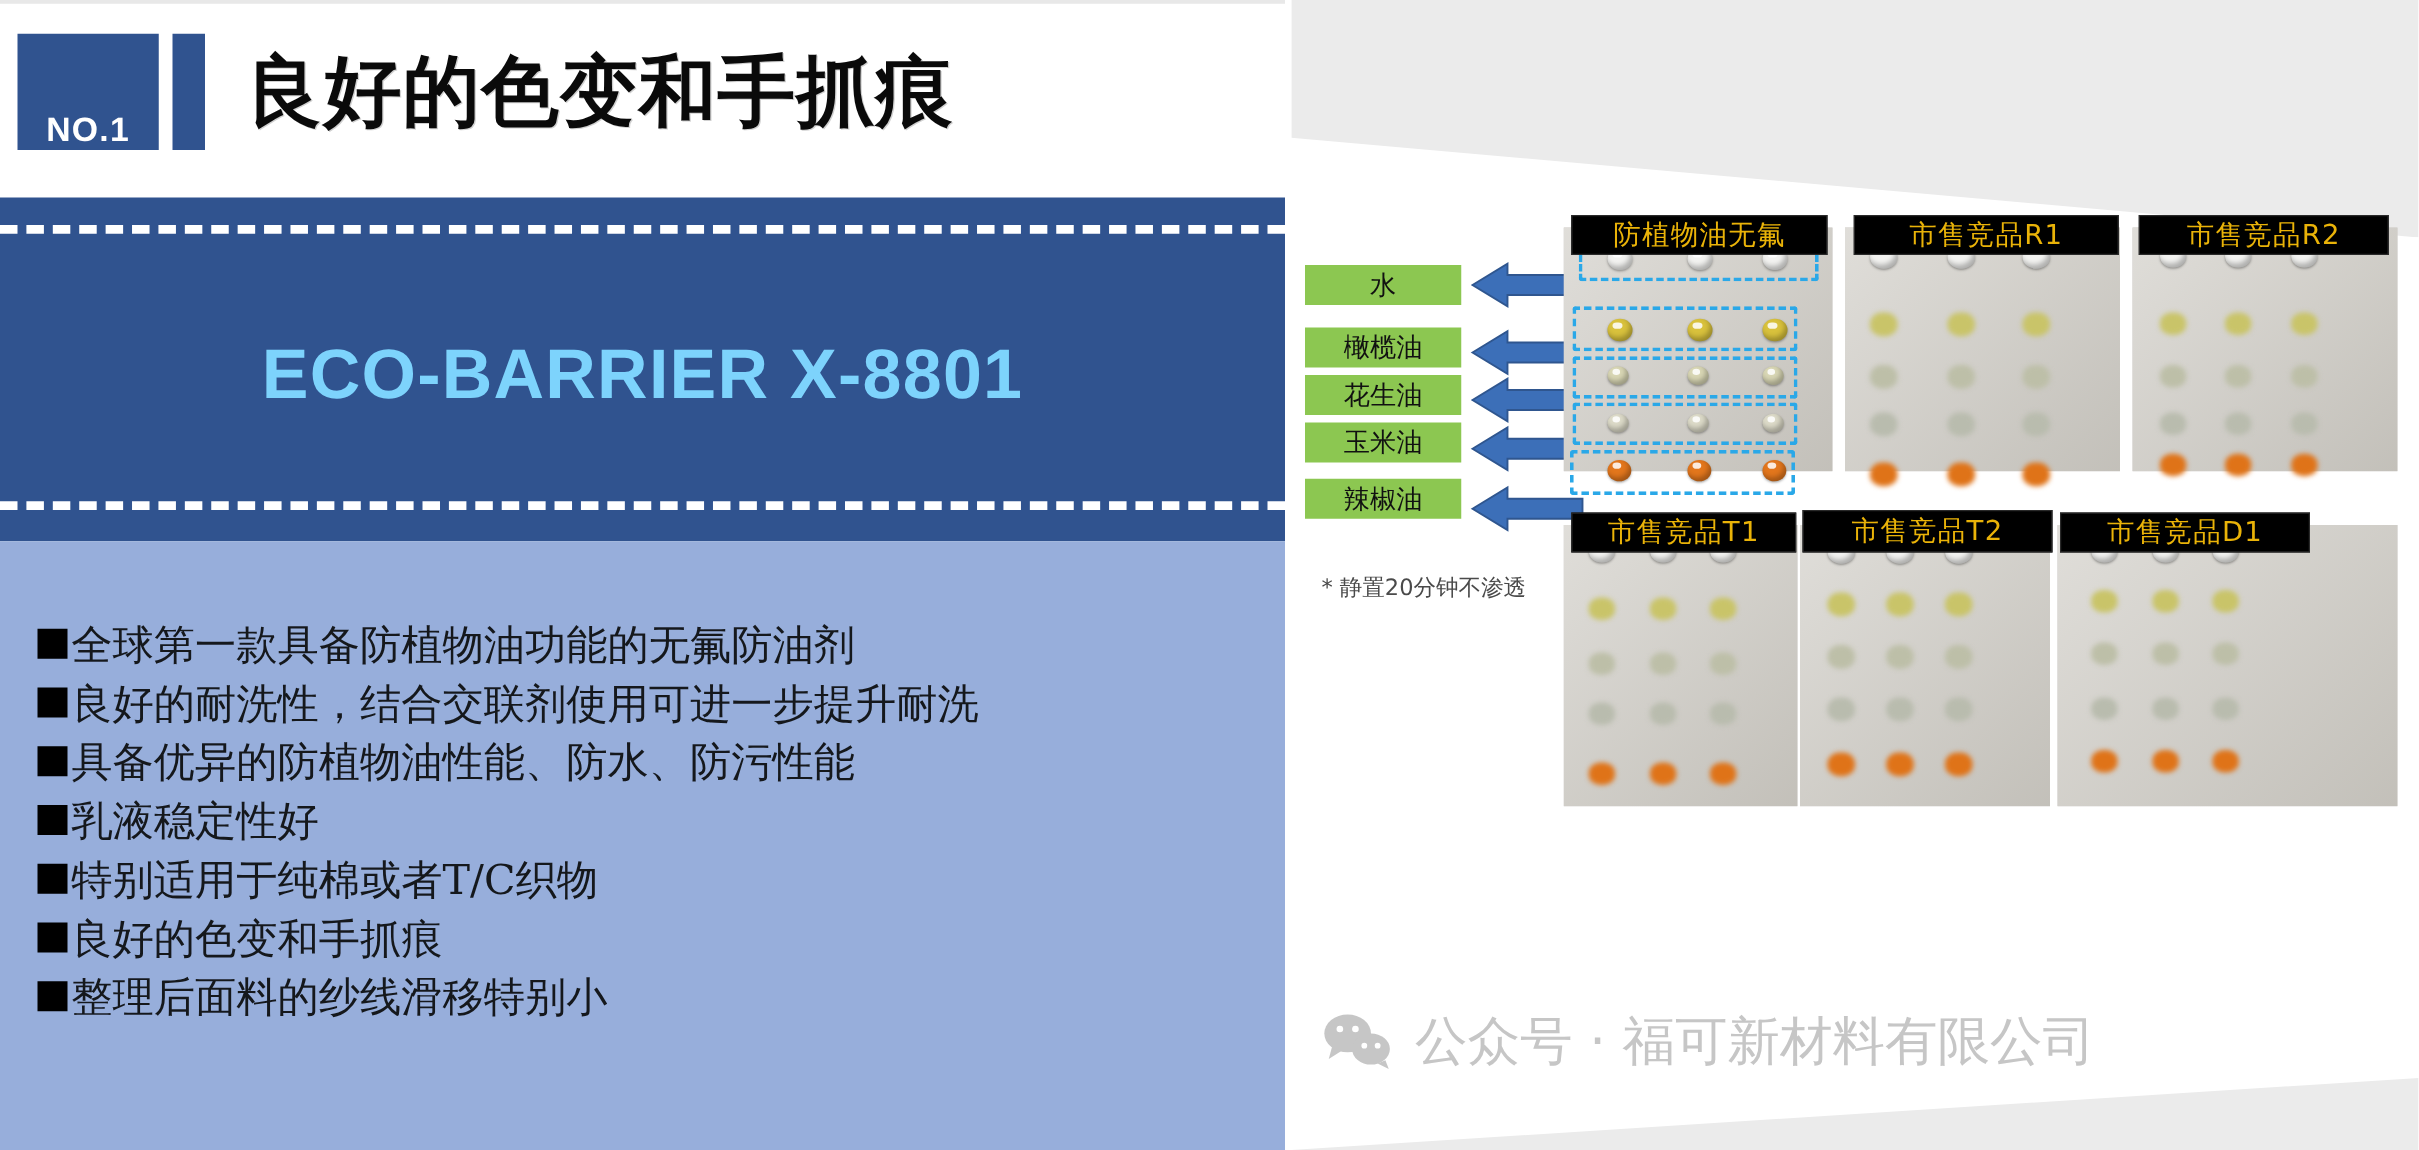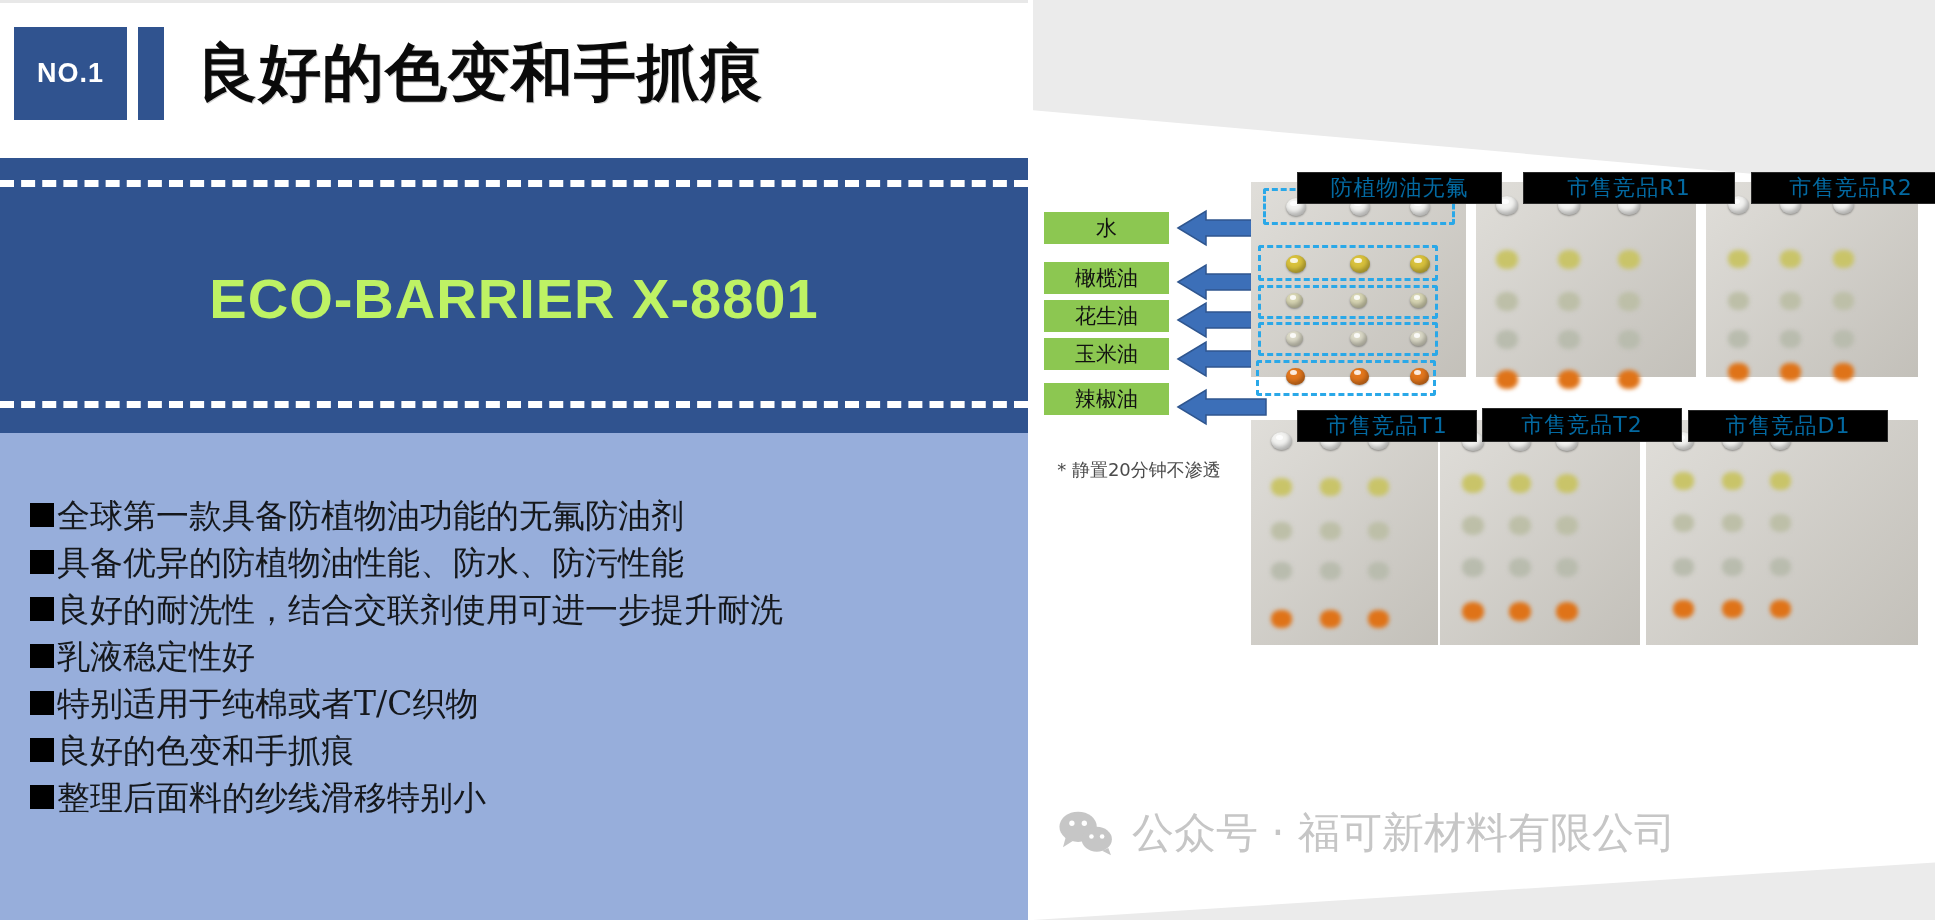--- a/index.html
+++ b/index.html
@@ -43,21 +43,21 @@
     position: absolute; left: 0; top: 0;
     width: 1028px; height: 158px;
     background: #ffffff;
     border-top: 3px solid #e8e8e8;
   }
   .no1-badge {
     position: absolute;
     left: 14px; top: 24px;
     width: 113px; height: 93px;
     background: #30538f;
-    display: flex; align-items: center; justify-content: center;
+    display: flex; align-items: flex-end; justify-content: center;
   }
   .no1-badge span {
     color: #ffffff;
     font-size: 27px;
     font-weight: bold;
     letter-spacing: 1px;
     font-family: "Liberation Sans", sans-serif;
   }
   .no1-bar {
     position: absolute;
@@ -100,21 +100,21 @@
   }
   .bb-line1 {
     color: #ffffff;
     font-size: 54px;
     font-weight: bold;
     font-family: "DejaVu Sans", "Liberation Sans", sans-serif;
     letter-spacing: 0px;
     white-space: nowrap;
   }
   .bb-line2 {
-    color: #bef264;
+    color: #7dd3fc;
     font-size: 56px;
     font-weight: bold;
     font-family: "Liberation Sans", sans-serif;
     letter-spacing: 1px;
     white-space: nowrap;
   }
 
   .feature-panel {
     position: absolute;
     left: 0px; top: 433px;
@@ -195,29 +195,28 @@
   .panel-inner {
     position: absolute;
     inset: 0;
     background:
       linear-gradient(135deg, rgba(255,255,255,0.35), rgba(0,0,0,0.06)),
       #cfccc5;
   }
   .panel-label {
     position: absolute;
     background: #000000;
-    color: #0369a1;
+    color: #eab308;
     font-size: 22px;
     font-family: "DejaVu Sans", "Liberation Sans", sans-serif;
     display: flex; align-items: center; justify-content: center;
     border: 1px solid #2a2a2a;
     z-index: 5;
     white-space: nowrap;
     letter-spacing: 1px;
-    margin-left: 40px;
   }
 
   .dot {
     position: absolute;
     border-radius: 50%;
   }
   
   .dot.bead {
     box-shadow: inset -2px -3px 4px rgba(0,0,0,0.28), 0 1px 2px rgba(0,0,0,0.35);
   }
@@ -282,25 +281,25 @@
       </div>
     </div>
 
     <div class="feature-panel">
       <div class="feature-item">
         <span class="feature-bullet"></span>
         <span>全球第一款具备防植物油功能的无氟防油剂</span>
       </div>
       <div class="feature-item">
         <span class="feature-bullet"></span>
+        <span>良好的耐洗性，结合交联剂使用可进一步提升耐洗</span>
+      </div>
+      <div class="feature-item">
+        <span class="feature-bullet"></span>
         <span>具备优异的防植物油性能、防水、防污性能</span>
-      </div>
-      <div class="feature-item">
-        <span class="feature-bullet"></span>
-        <span>良好的耐洗性，结合交联剂使用可进一步提升耐洗</span>
       </div>
       <div class="feature-item">
         <span class="feature-bullet"></span>
         <span>乳液稳定性好</span>
       </div>
       <div class="feature-item">
         <span class="feature-bullet"></span>
         <span>特别适用于纯棉或者T/C织物</span>
       </div>
       <div class="feature-item">

